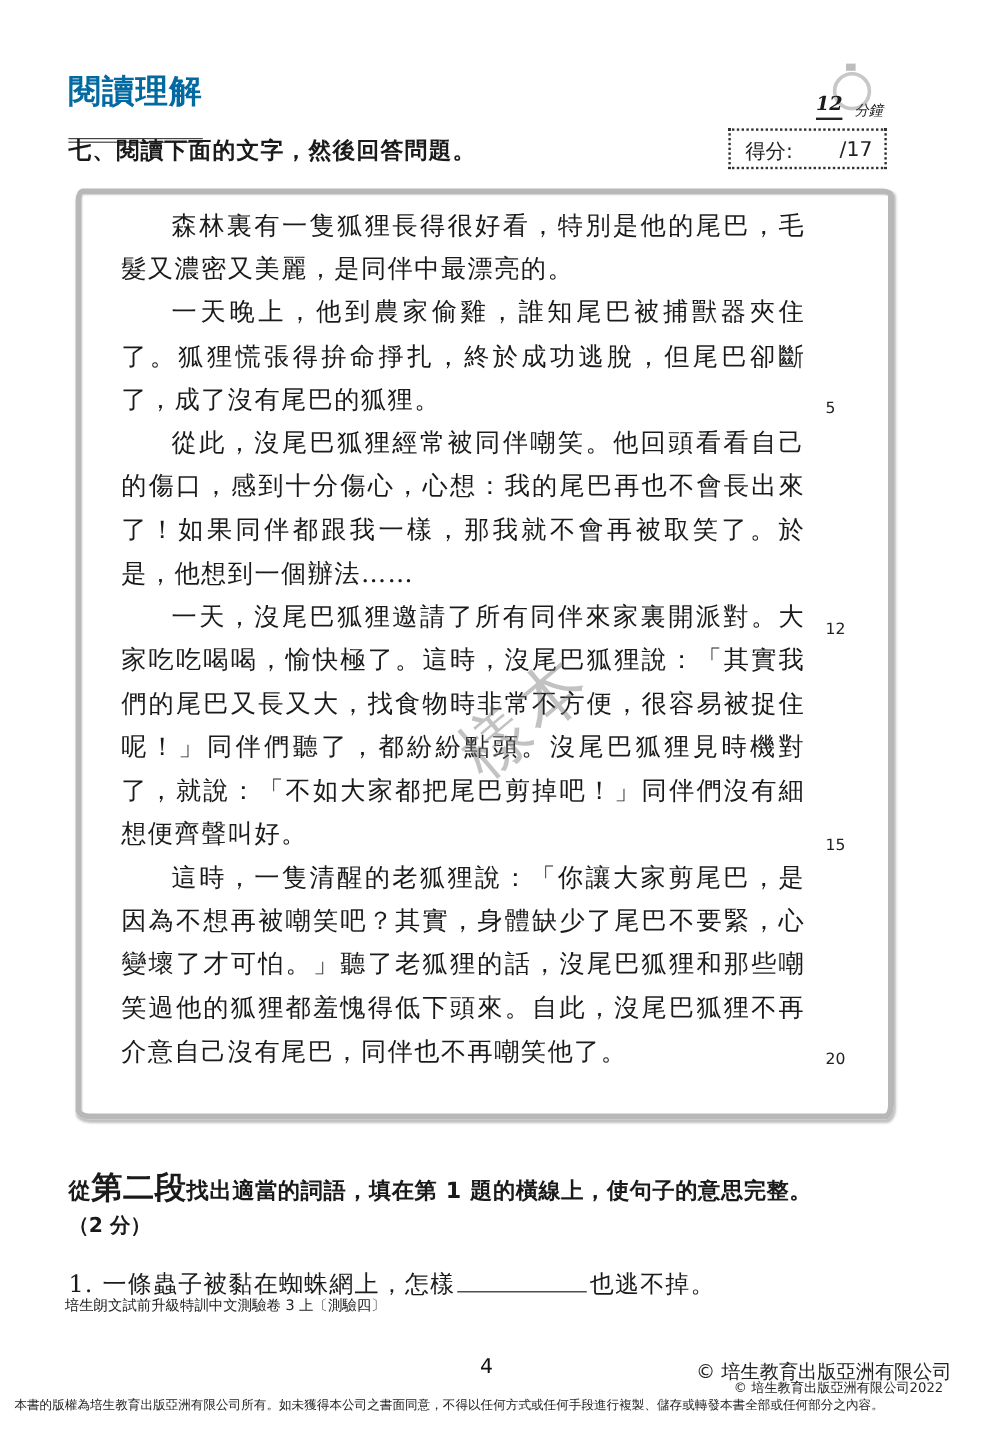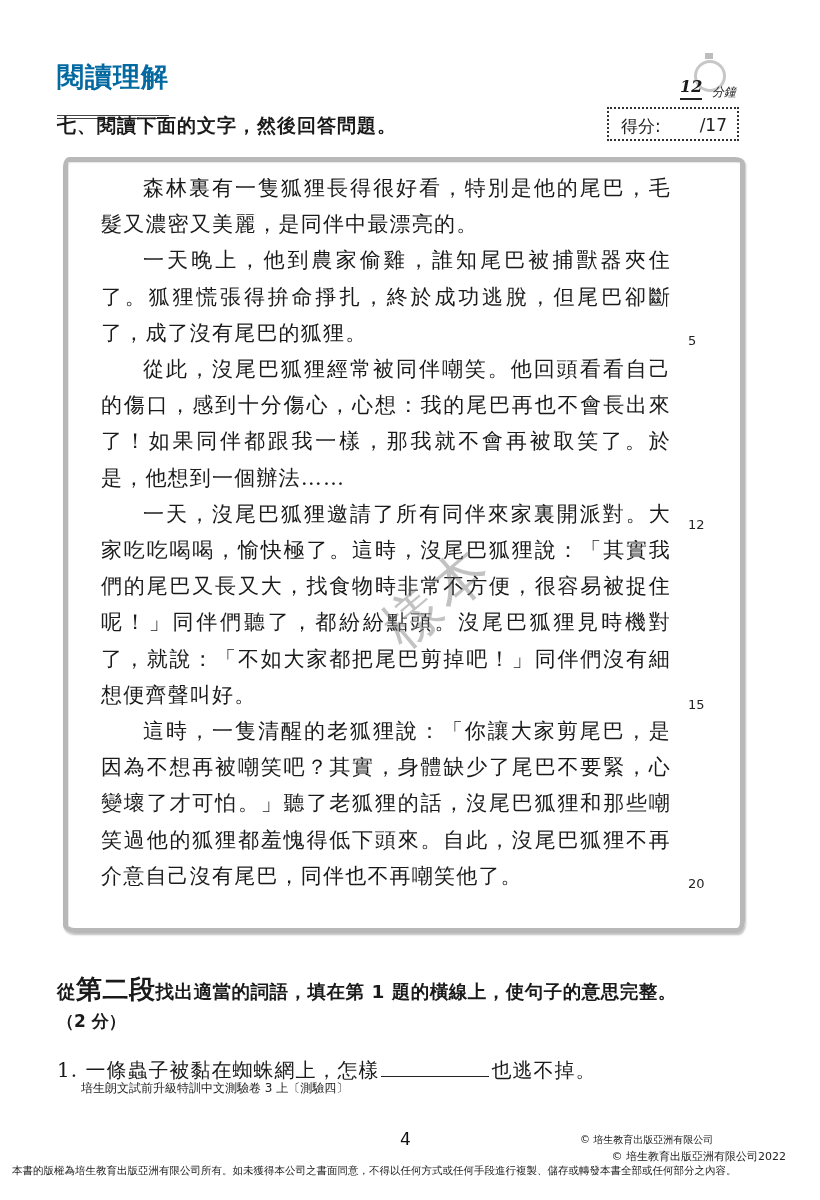--- a/index.html
+++ b/index.html
@@ -78,27 +78,27 @@
   }
   .q1 {
     position: absolute; left: 57px; top: 1056px; font-family: "DejaVu Serif", serif;
     font-size: 20px; letter-spacing: 1px; color: #1a1a1a;
   }
   .q1 .blank {
     display: inline-block; width: 108px; border-bottom: 1.5px solid #222; height: 20px;
     vertical-align: baseline; margin: 0 2px;
   }
   .footer-left {
-    position: absolute; left: 54px; top: 1080px; font-size: 12px; color: #222; margin-left: 27px;
+    position: absolute; left: 54px; top: 1080px; font-size: 12px; color: #222;
   }
   .footer-page {
     position: absolute; left: 400px; top: 1129px; font-size: 17px; color: #111;
   }
   .footer-right {
-    position: absolute; left: 580px; top: 1133px; font-size: 10px; color: #222;
+    position: absolute; left: 580px; top: 1133px; font-size: 16px; color: #222;
   }
   .footer-right2 {
     position: absolute; right: 34px; top: 1149px; font-size: 11px; color: #222;
   }
   .footer-notice {
     position: absolute; left: 12px; top: 1164px; font-size: 10.5px; color: #222; white-space: nowrap; text-align: center;
   }
 </style>
 </head>
 <body>

